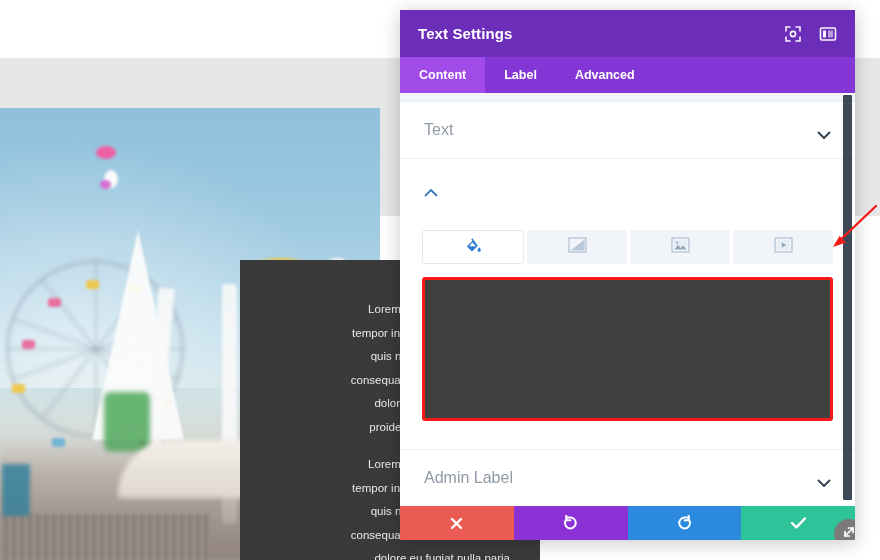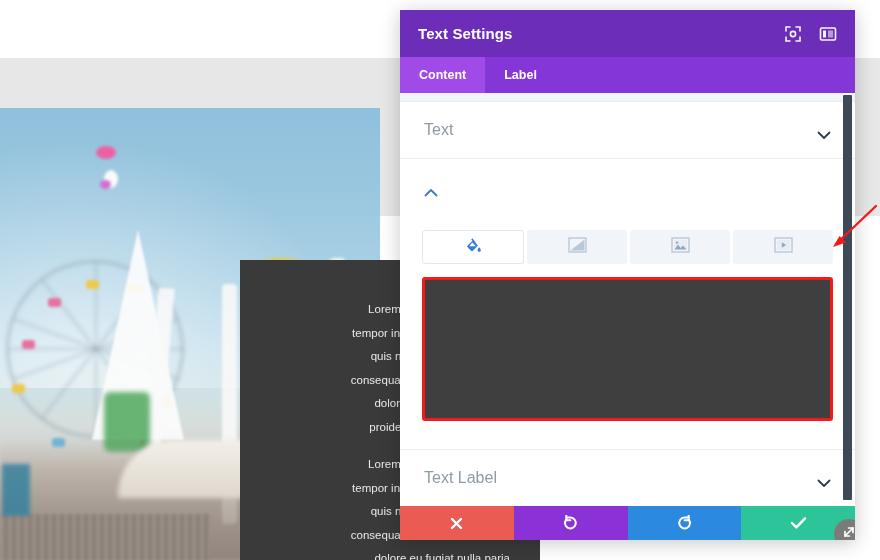--- a/index.html
+++ b/index.html
@@ -348,20 +348,21 @@
             <rect x="4" y="5.5" width="3" height="7" fill="#ffffff"></rect>
             <rect x="9" y="5.5" width="5" height="7" fill="#ffffff" opacity="0.55"></rect>
           </svg>
         </span>
       </div>
     </div>
 
     <div class="tabs">
       <div class="tab active">Content</div>
       <div class="tab">Label</div>
+      <div class="tab">Advanced</div>
     </div>
 
     <div class="modal-body">
 
       <div class="strip-top"></div>
 
       <div class="acc-row">
         <div class="acc-label">Text</div>
         <span class="chev">
           <svg width="14" height="9" viewBox="0 0 14 9">
@@ -424,21 +425,21 @@
         </div>
 
         <div class="swatch-wrap">
           <div class="swatch" style="background: rgb(63, 63, 63); border-color: rgb(245, 26, 26);"></div>
         </div>
       </div>
 
       <div class="spacer-block"></div>
 
       <div class="admin-row">
-        <div class="acc-label">Text Label</div>
+        <div class="acc-label">Admin Label</div>
         <span class="chev">
           <svg width="14" height="9" viewBox="0 0 14 9">
             <path d="M1.5,1.5 L7,7 L12.5,1.5" fill="none" stroke="#2d3d50" stroke-width="1.8" stroke-linecap="round" stroke-linejoin="round"></path>
           </svg>
         </span>
       </div>
 
       <div class="scrollbar-track"></div>
       <div class="scrollbar-thumb"></div>
     </div>

